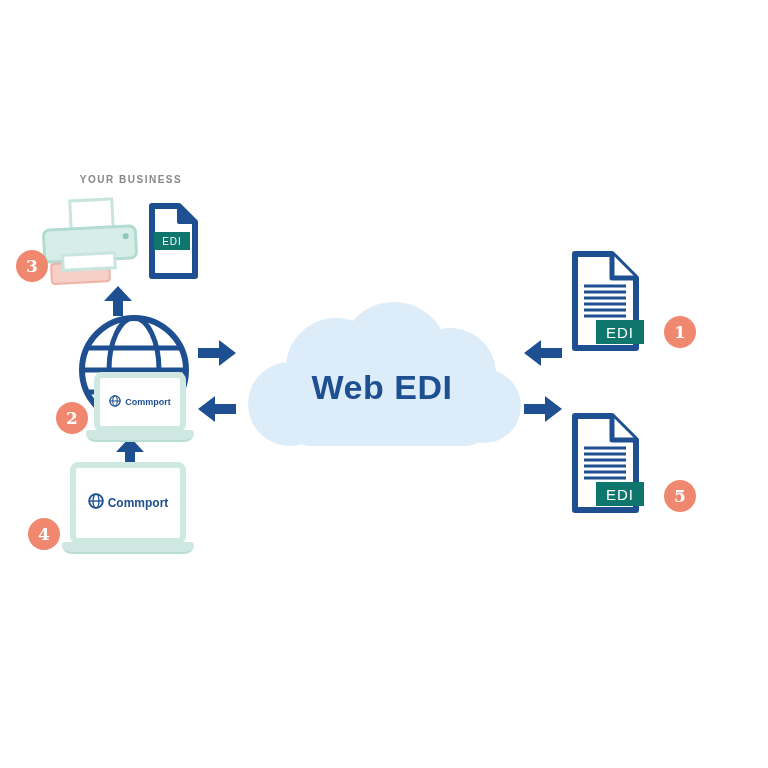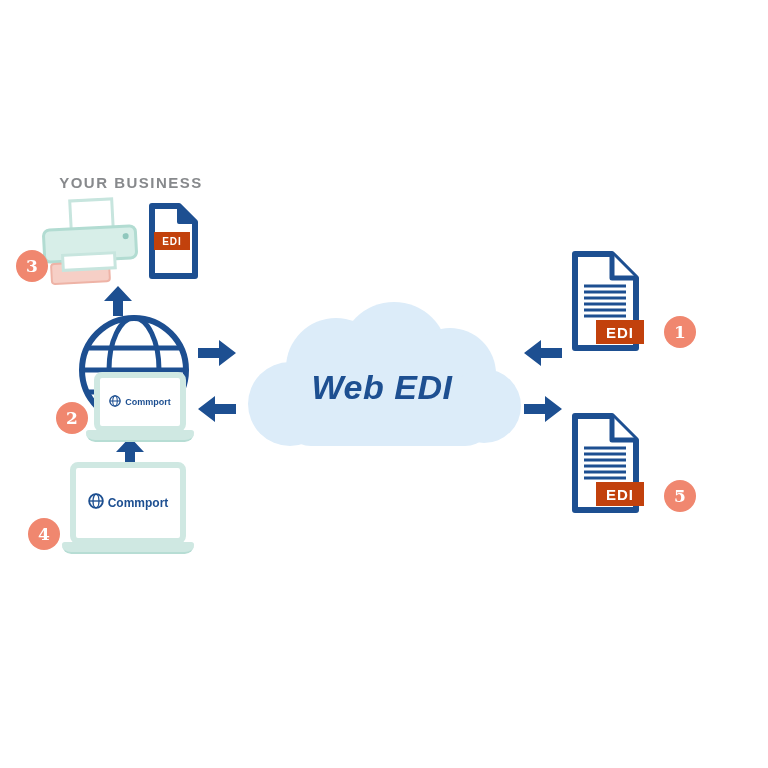--- a/index.html
+++ b/index.html
@@ -1,39 +1,39 @@
 <!DOCTYPE html>
 <html><head>
 <meta charset="utf-8">
 <style>
   html,body{margin:0;padding:0;background:#ffffff;}
   #canvas{position:relative;width:768px;height:768px;background:#ffffff;overflow:hidden;
           font-family:"Liberation Sans",sans-serif;}
 
-  .section-label{position:absolute;font-weight:700;font-size:15px;letter-spacing:1.5px;
+  .section-label{position:absolute;font-weight:700;font-size:10px;letter-spacing:1.5px;
                  color:#87898c;text-align:center;white-space:nowrap;}
 
   .badge{position:absolute;width:32px;height:32px;border-radius:50%;background:#f0876f;
          color:#ffffff;display:flex;align-items:center;justify-content:center;
          font-family:"DejaVu Serif",serif;font-weight:700;font-size:17px;z-index:6;}
 
   .cloud-wrap{position:absolute;left:230px;top:296px;width:304px;height:162px;}
   .cloud-title{position:absolute;left:0;top:72px;width:100%;text-align:center;
-               font-weight:700;font-size:34px;color:#1d4f91;letter-spacing:0.5px;font-style:italic;}
+               font-weight:700;font-size:34px;color:#1d4f91;letter-spacing:0.5px;}
 
   .laptop{position:absolute;display:flex;flex-direction:column;align-items:center;z-index:3;}
   .laptop-screen{background:#ffffff;border:6px solid #cfe8e2;border-radius:8px;
                  display:flex;align-items:center;justify-content:center;gap:4px;}
   .laptop-base{height:10px;background:#cfe8e2;border-radius:3px 3px 10px 10px;margin-top:-2px;
                border-bottom:2px solid #b7ddd4;}
   .brand-text{color:#1d4f91;font-weight:700;white-space:nowrap;}
 
   .doc{position:absolute;}
-  .edi-band{position:absolute;background:#c2410c;color:#ffffff;display:flex;align-items:center;
-            justify-content:center;font-weight:700;letter-spacing:1px;}
+  .edi-band{position:absolute;background:#0f766e;color:#ffffff;display:flex;align-items:center;
+            justify-content:center;font-weight:400;letter-spacing:1px;}
 
   .arrow{position:absolute;}
   .icon-abs{position:absolute;}
 </style>
 </head>
 <body>
 
 <div id="canvas">
 
   <div class="section-label" style="left:56px;top:174px;width:150px;">YOUR BUSINESS</div>

